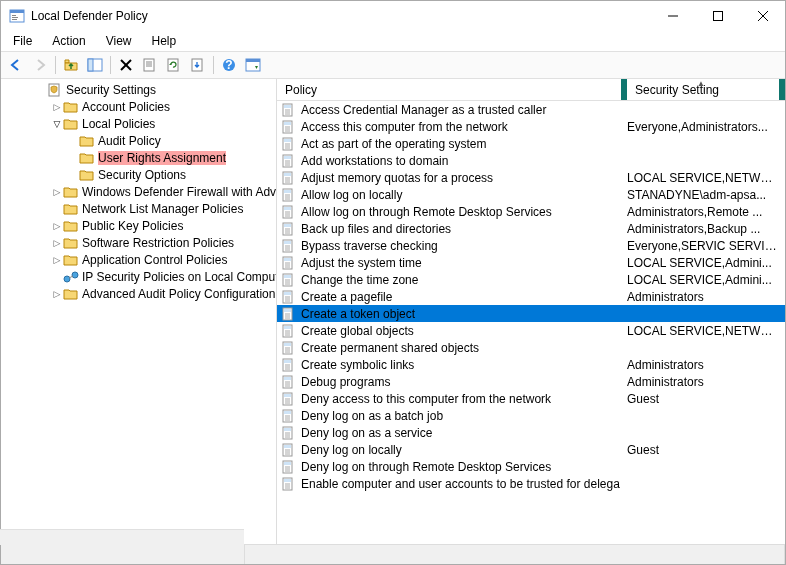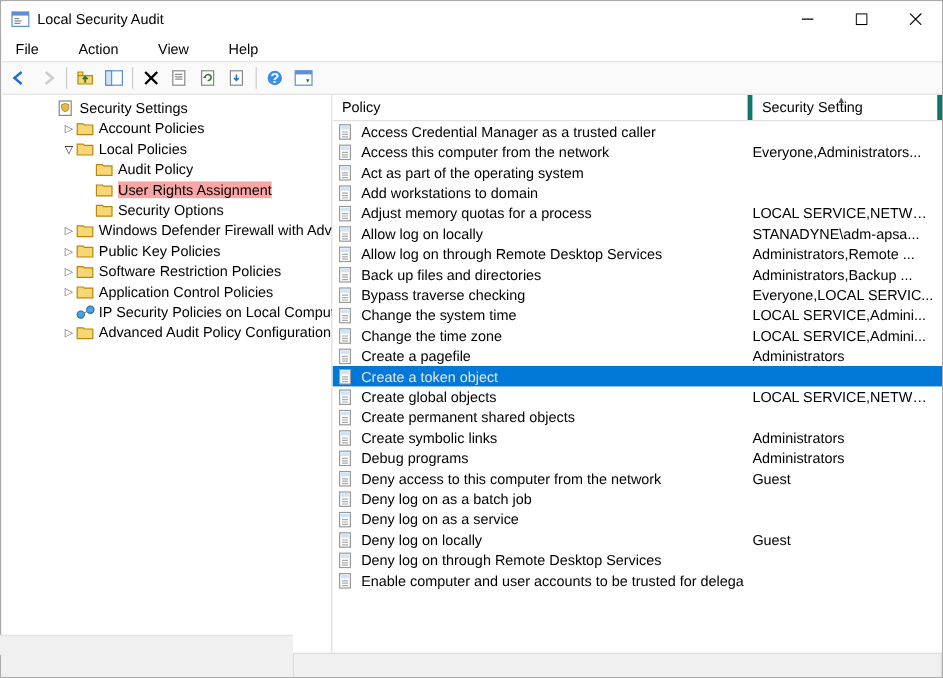--- a/index.html
+++ b/index.html
@@ -2,60 +2,60 @@
 <html><head>
 <meta charset="utf-8">
 <style>
 * { box-sizing: border-box; margin: 0; padding: 0; font-family: 'Segoe UI', Tahoma, sans-serif; font-size: 12px; }
 body { width: 786px; height: 565px; border: 1px solid #aaa; background: #fff; display: flex; flex-direction: column; overflow: hidden; }
 .titlebar { height: 30px; display: flex; align-items: center; padding: 0 0 0 8px; background: #fff; }
 .titlebar .icon { width: 16px; height: 16px; margin-right: 6px; }
 .titlebar .title { flex: 1; }
 .winbtns { display: flex; }
 .winbtn { width: 45px; height: 30px; display: flex; align-items: center; justify-content: center; cursor: pointer; }
-.menubar { height: 20px; display: flex; align-items: center; padding: 0 4px; gap: 17px; }
+.menubar { height: 20px; display: flex; align-items: center; padding: 0 4px; gap: 4px; }
 .menuitem { padding: 2px 8px; cursor: pointer; }
 .toolbar { height: 28px; display: flex; align-items: center; padding: 2px 4px; gap: 2px; border-top: 1px solid #e0e0e0; border-bottom: 1px solid #e0e0e0; background: #fafafa; }
 .tbtn { width: 22px; height: 22px; display: flex; align-items: center; justify-content: center; cursor: pointer; }
 .tbsep { width: 1px; height: 18px; background: #ccc; margin: 0 2px; }
 .main { flex: 1; display: flex; overflow: hidden; padding-left: 32px; }
 .tree { width: 244px; border-right: 1px solid #ddd; overflow: auto; padding: 2px; }
 .tree-row { display: flex; align-items: center; height: 17px; cursor: pointer; white-space: nowrap; }
 .tree-row.selected .lbl { background: #fca5a5; }
 .twist { width: 12px; height: 12px; display: flex; align-items: center; justify-content: center; font-size: 9px; color: #666; flex-shrink: 0; }
 .ficon { width: 16px; height: 14px; margin-right: 3px; display: flex; align-items: center; justify-content: center; flex-shrink: 0; }
 .indent { display: inline-block; flex-shrink: 0; }
 .list { flex: 1; display: flex; flex-direction: column; overflow: hidden; position: relative; }
 .listhdr { display: flex; height: 22px; border-bottom: 1px solid #e0e0e0; background: #fff; }
-.listhdr .col { padding: 3px 8px; border-right: 4px solid #0f766e; cursor: pointer; display: flex; }
+.listhdr .col { padding: 3px 8px; border-right: 6px solid #0f766e; cursor: pointer; display: flex; align-items: center; }
 .sortarr { position: absolute; top: 0; left: 420px; font-size: 8px; color: #555; }
 .listbody { flex: 1; overflow-y: scroll; }
 .list-row { display: flex; height: 17px; align-items: center; cursor: pointer; }
-.list-row.selected { background: #0078d7; color: #e5e5e5; }
+.list-row.selected { background: #0078d7; color: #000000; }
 .list-row .c1 { width: 350px; padding-left: 4px; display: flex; align-items: center; white-space: nowrap; overflow: hidden; }
 .list-row .c2 { flex: 1; white-space: nowrap; overflow: hidden; text-overflow: ellipsis; padding-right: 6px; }
 .picon { width: 16px; height: 14px; margin-right: 4px; display: flex; align-items: center; flex-shrink: 0; }
 .statusbar { height: 20px; border-top: 1px solid #ddd; background: #f0f0f0; display: flex; }
 .statusbar .cell { border-right: 1px solid #ddd; height: 100%; }
 .scrollbar-h { height: 16px; background: #f0f0f0; border-top: 1px solid #e0e0e0; }
 </style>
 </head>
 <body>
 
 <div class="titlebar">
   <span class="icon">
     <svg width="16" height="16" viewBox="0 0 16 16">
         <rect x="1" y="2" width="14" height="12" fill="#fff" stroke="#5a8fd6"></rect>
         <rect x="1" y="2" width="14" height="3" fill="#5a8fd6"></rect>
         <rect x="3" y="7" width="4" height="1" fill="#888"></rect>
         <rect x="3" y="9" width="6" height="1" fill="#888"></rect>
         <rect x="3" y="11" width="5" height="1" fill="#888"></rect>
       </svg>
   </span>
-  <span class="title">Local Security Audit</span>
+  <span class="title">Local Defender Policy</span>
   <div class="winbtns">
     <div class="winbtn">
         <svg width="10" height="10">
           <line x1="0" y1="5" x2="10" y2="5" stroke="#000"></line>
         </svg>
       </div>
     <div class="winbtn">
         <svg width="10" height="10">
           <rect x="0.5" y="0.5" width="9" height="9" fill="none" stroke="#000"></rect>
         </svg>
@@ -213,20 +213,30 @@
           <span class="twist">▷</span>
           <span class="ficon">
             <svg width="16" height="14">
               <path d="M1 3 L6 3 L7 4 L14 4 L14 12 L1 12 Z" fill="#f7d774" stroke="#b8860b"></path>
             </svg>
           </span>
           <span class="lbl">Windows Defender Firewall with Adva</span>
         </div>
         <div class="tree-row">
           <span class="indent" style="width: 16px;"></span>
+          <span class="twist"></span>
+          <span class="ficon">
+            <svg width="16" height="14">
+              <path d="M1 3 L6 3 L7 4 L14 4 L14 12 L1 12 Z" fill="#f7d774" stroke="#b8860b"></path>
+            </svg>
+          </span>
+          <span class="lbl">Network List Manager Policies</span>
+        </div>
+        <div class="tree-row">
+          <span class="indent" style="width: 16px;"></span>
           <span class="twist">▷</span>
           <span class="ficon">
             <svg width="16" height="14">
               <path d="M1 3 L6 3 L7 4 L14 4 L14 12 L1 12 Z" fill="#f7d774" stroke="#b8860b"></path>
             </svg>
           </span>
           <span class="lbl">Public Key Policies</span>
         </div>
         <div class="tree-row">
           <span class="indent" style="width: 16px;"></span>
@@ -411,34 +421,34 @@
               <svg width="16" height="14">
                 <rect x="2" y="1" width="9" height="12" fill="#fff" stroke="#999"></rect>
                 <rect x="3" y="2" width="7" height="3" fill="#cfe4f7"></rect>
                 <line x1="4" y1="7" x2="9" y2="7" stroke="#aaa"></line>
                 <line x1="4" y1="9" x2="9" y2="9" stroke="#aaa"></line>
                 <line x1="4" y1="11" x2="9" y2="11" stroke="#aaa"></line>
               </svg>
             </span>
             <span>Bypass traverse checking</span>
           </div>
-          <div class="c2">Everyone,LOCAL SERVIC...</div>
-        </div>
-        <div class="list-row">
-          <div class="c1">
-            <span class="picon">
-              <svg width="16" height="14">
-                <rect x="2" y="1" width="9" height="12" fill="#fff" stroke="#999"></rect>
-                <rect x="3" y="2" width="7" height="3" fill="#cfe4f7"></rect>
-                <line x1="4" y1="7" x2="9" y2="7" stroke="#aaa"></line>
-                <line x1="4" y1="9" x2="9" y2="9" stroke="#aaa"></line>
-                <line x1="4" y1="11" x2="9" y2="11" stroke="#aaa"></line>
-              </svg>
-            </span>
-            <span>Change the system time</span>
+          <div class="c2">Everyone,SERVIC SERVIC...</div>
+        </div>
+        <div class="list-row">
+          <div class="c1">
+            <span class="picon">
+              <svg width="16" height="14">
+                <rect x="2" y="1" width="9" height="12" fill="#fff" stroke="#999"></rect>
+                <rect x="3" y="2" width="7" height="3" fill="#cfe4f7"></rect>
+                <line x1="4" y1="7" x2="9" y2="7" stroke="#aaa"></line>
+                <line x1="4" y1="9" x2="9" y2="9" stroke="#aaa"></line>
+                <line x1="4" y1="11" x2="9" y2="11" stroke="#aaa"></line>
+              </svg>
+            </span>
+            <span>Adjust the system time</span>
           </div>
           <div class="c2">LOCAL SERVICE,Admini...</div>
         </div>
         <div class="list-row">
           <div class="c1">
             <span class="picon">
               <svg width="16" height="14">
                 <rect x="2" y="1" width="9" height="12" fill="#fff" stroke="#999"></rect>
                 <rect x="3" y="2" width="7" height="3" fill="#cfe4f7"></rect>
                 <line x1="4" y1="7" x2="9" y2="7" stroke="#aaa"></line>

